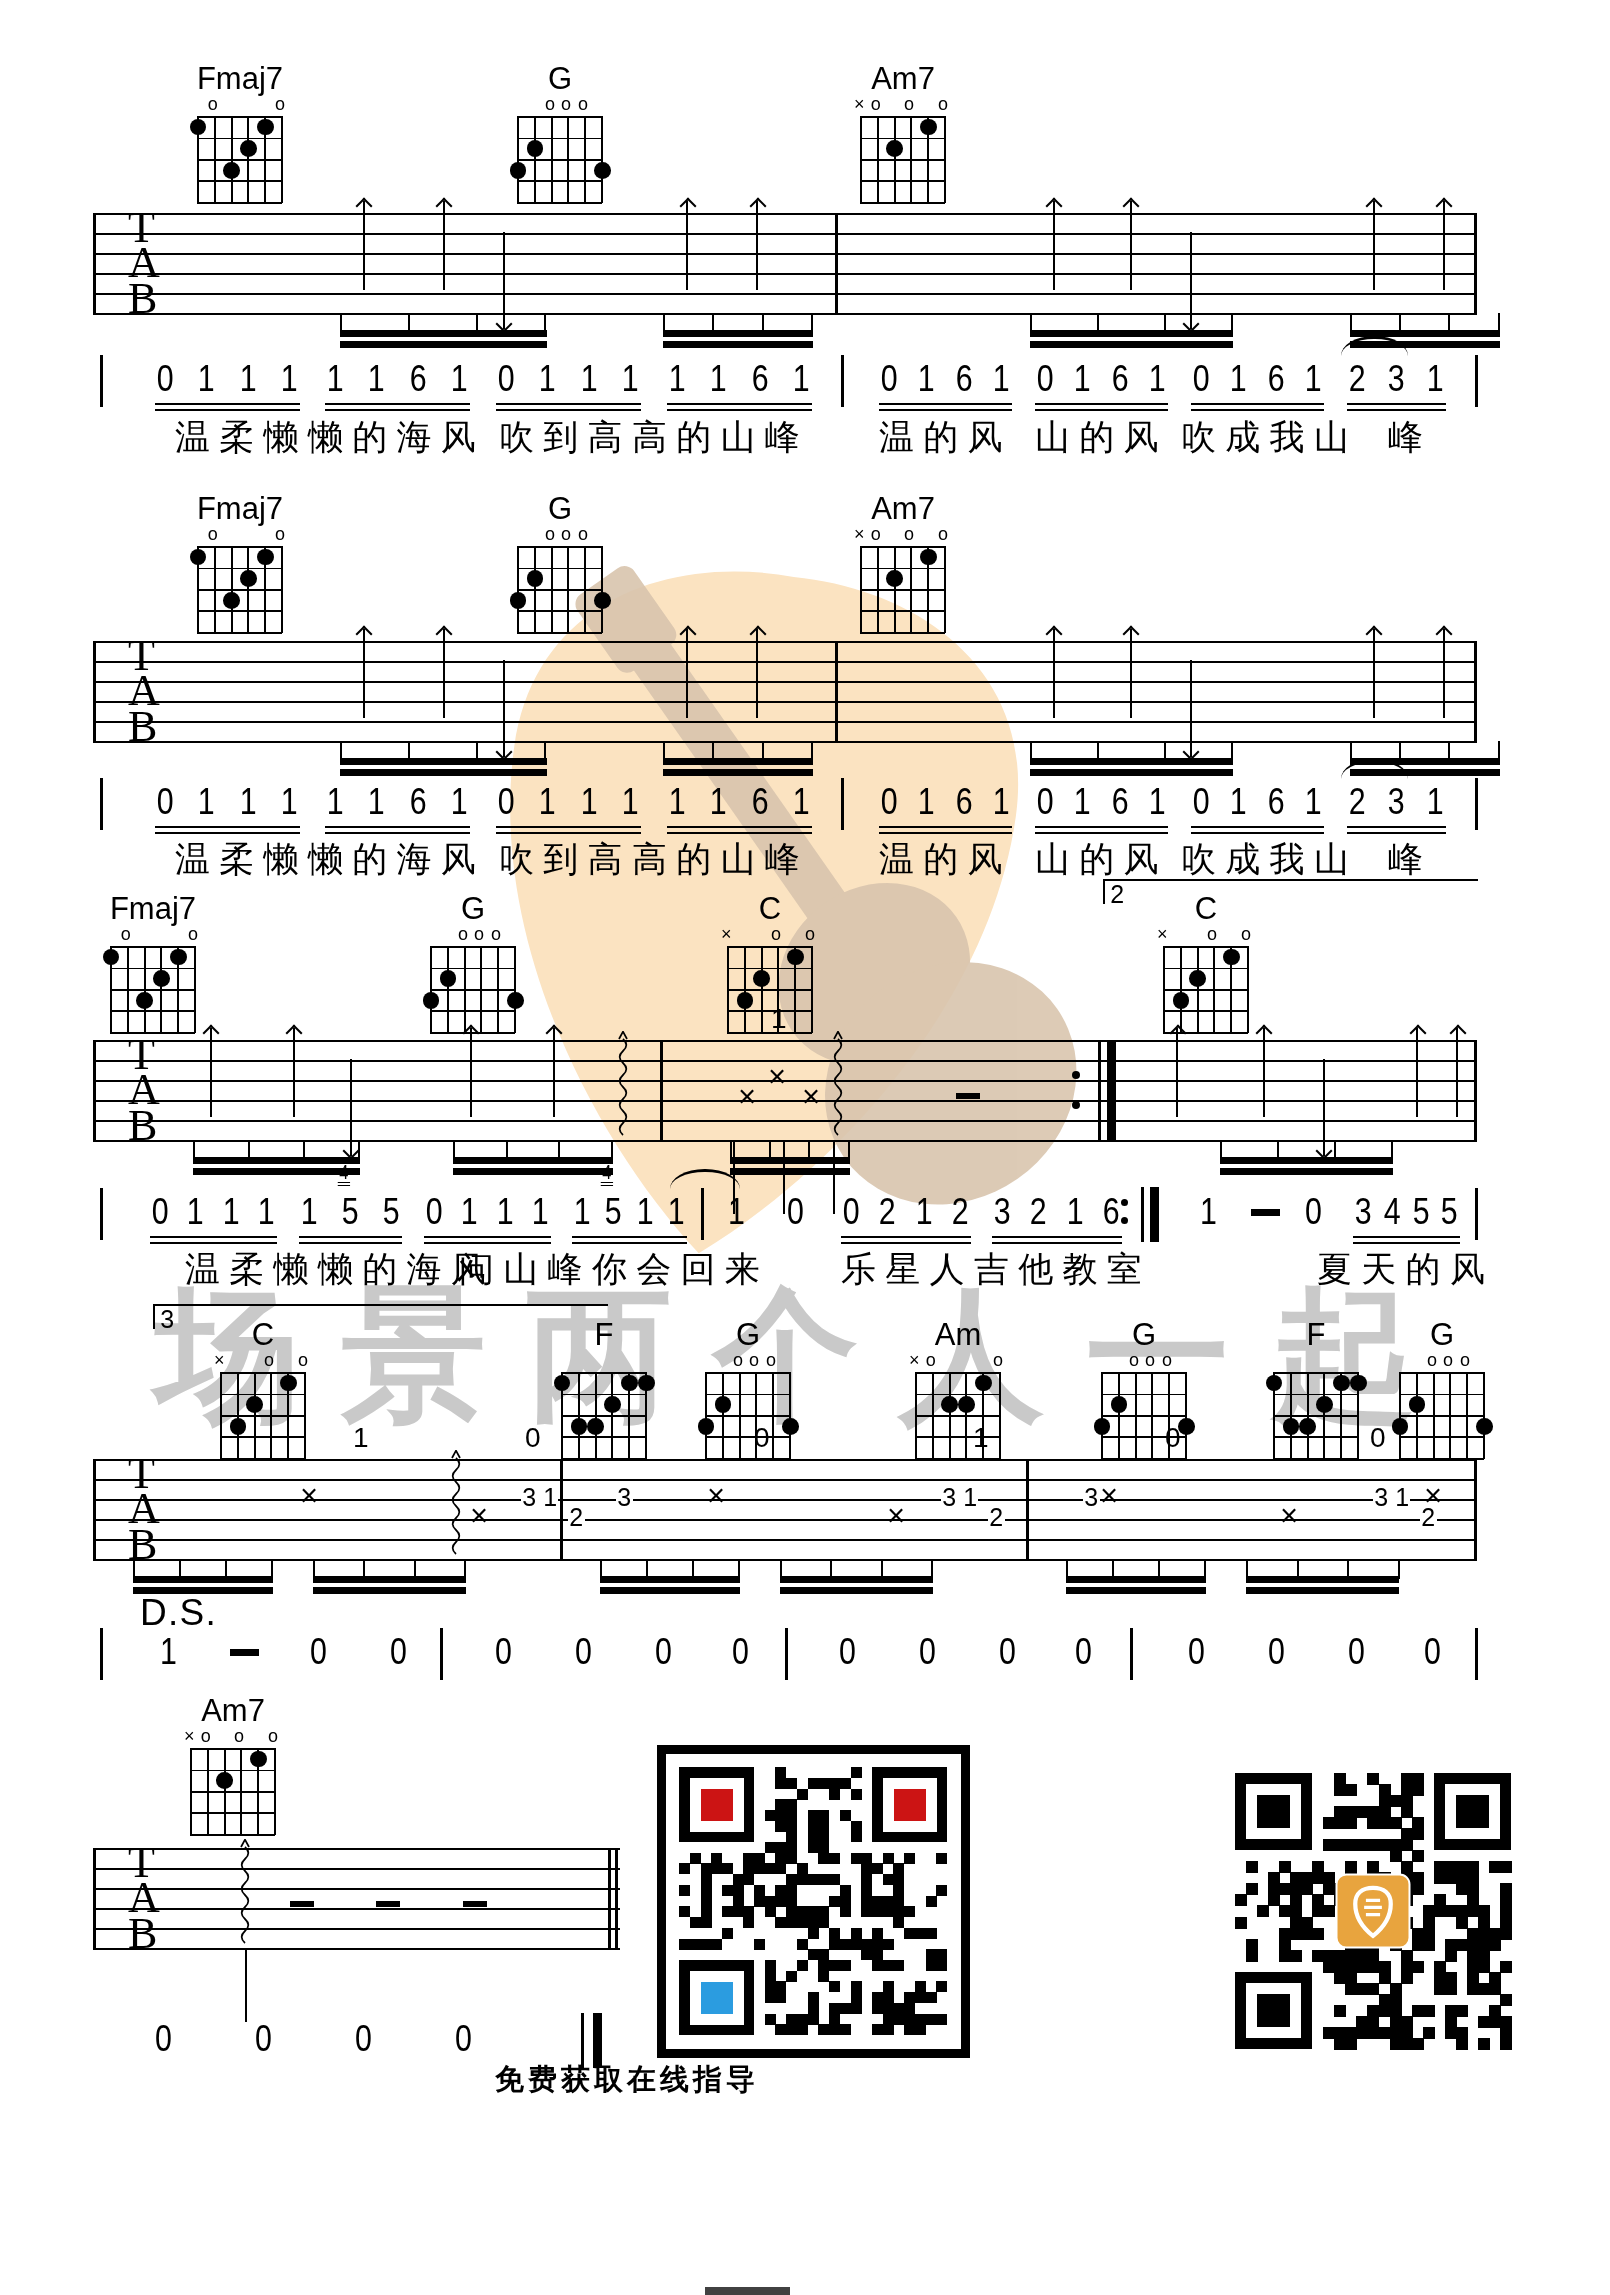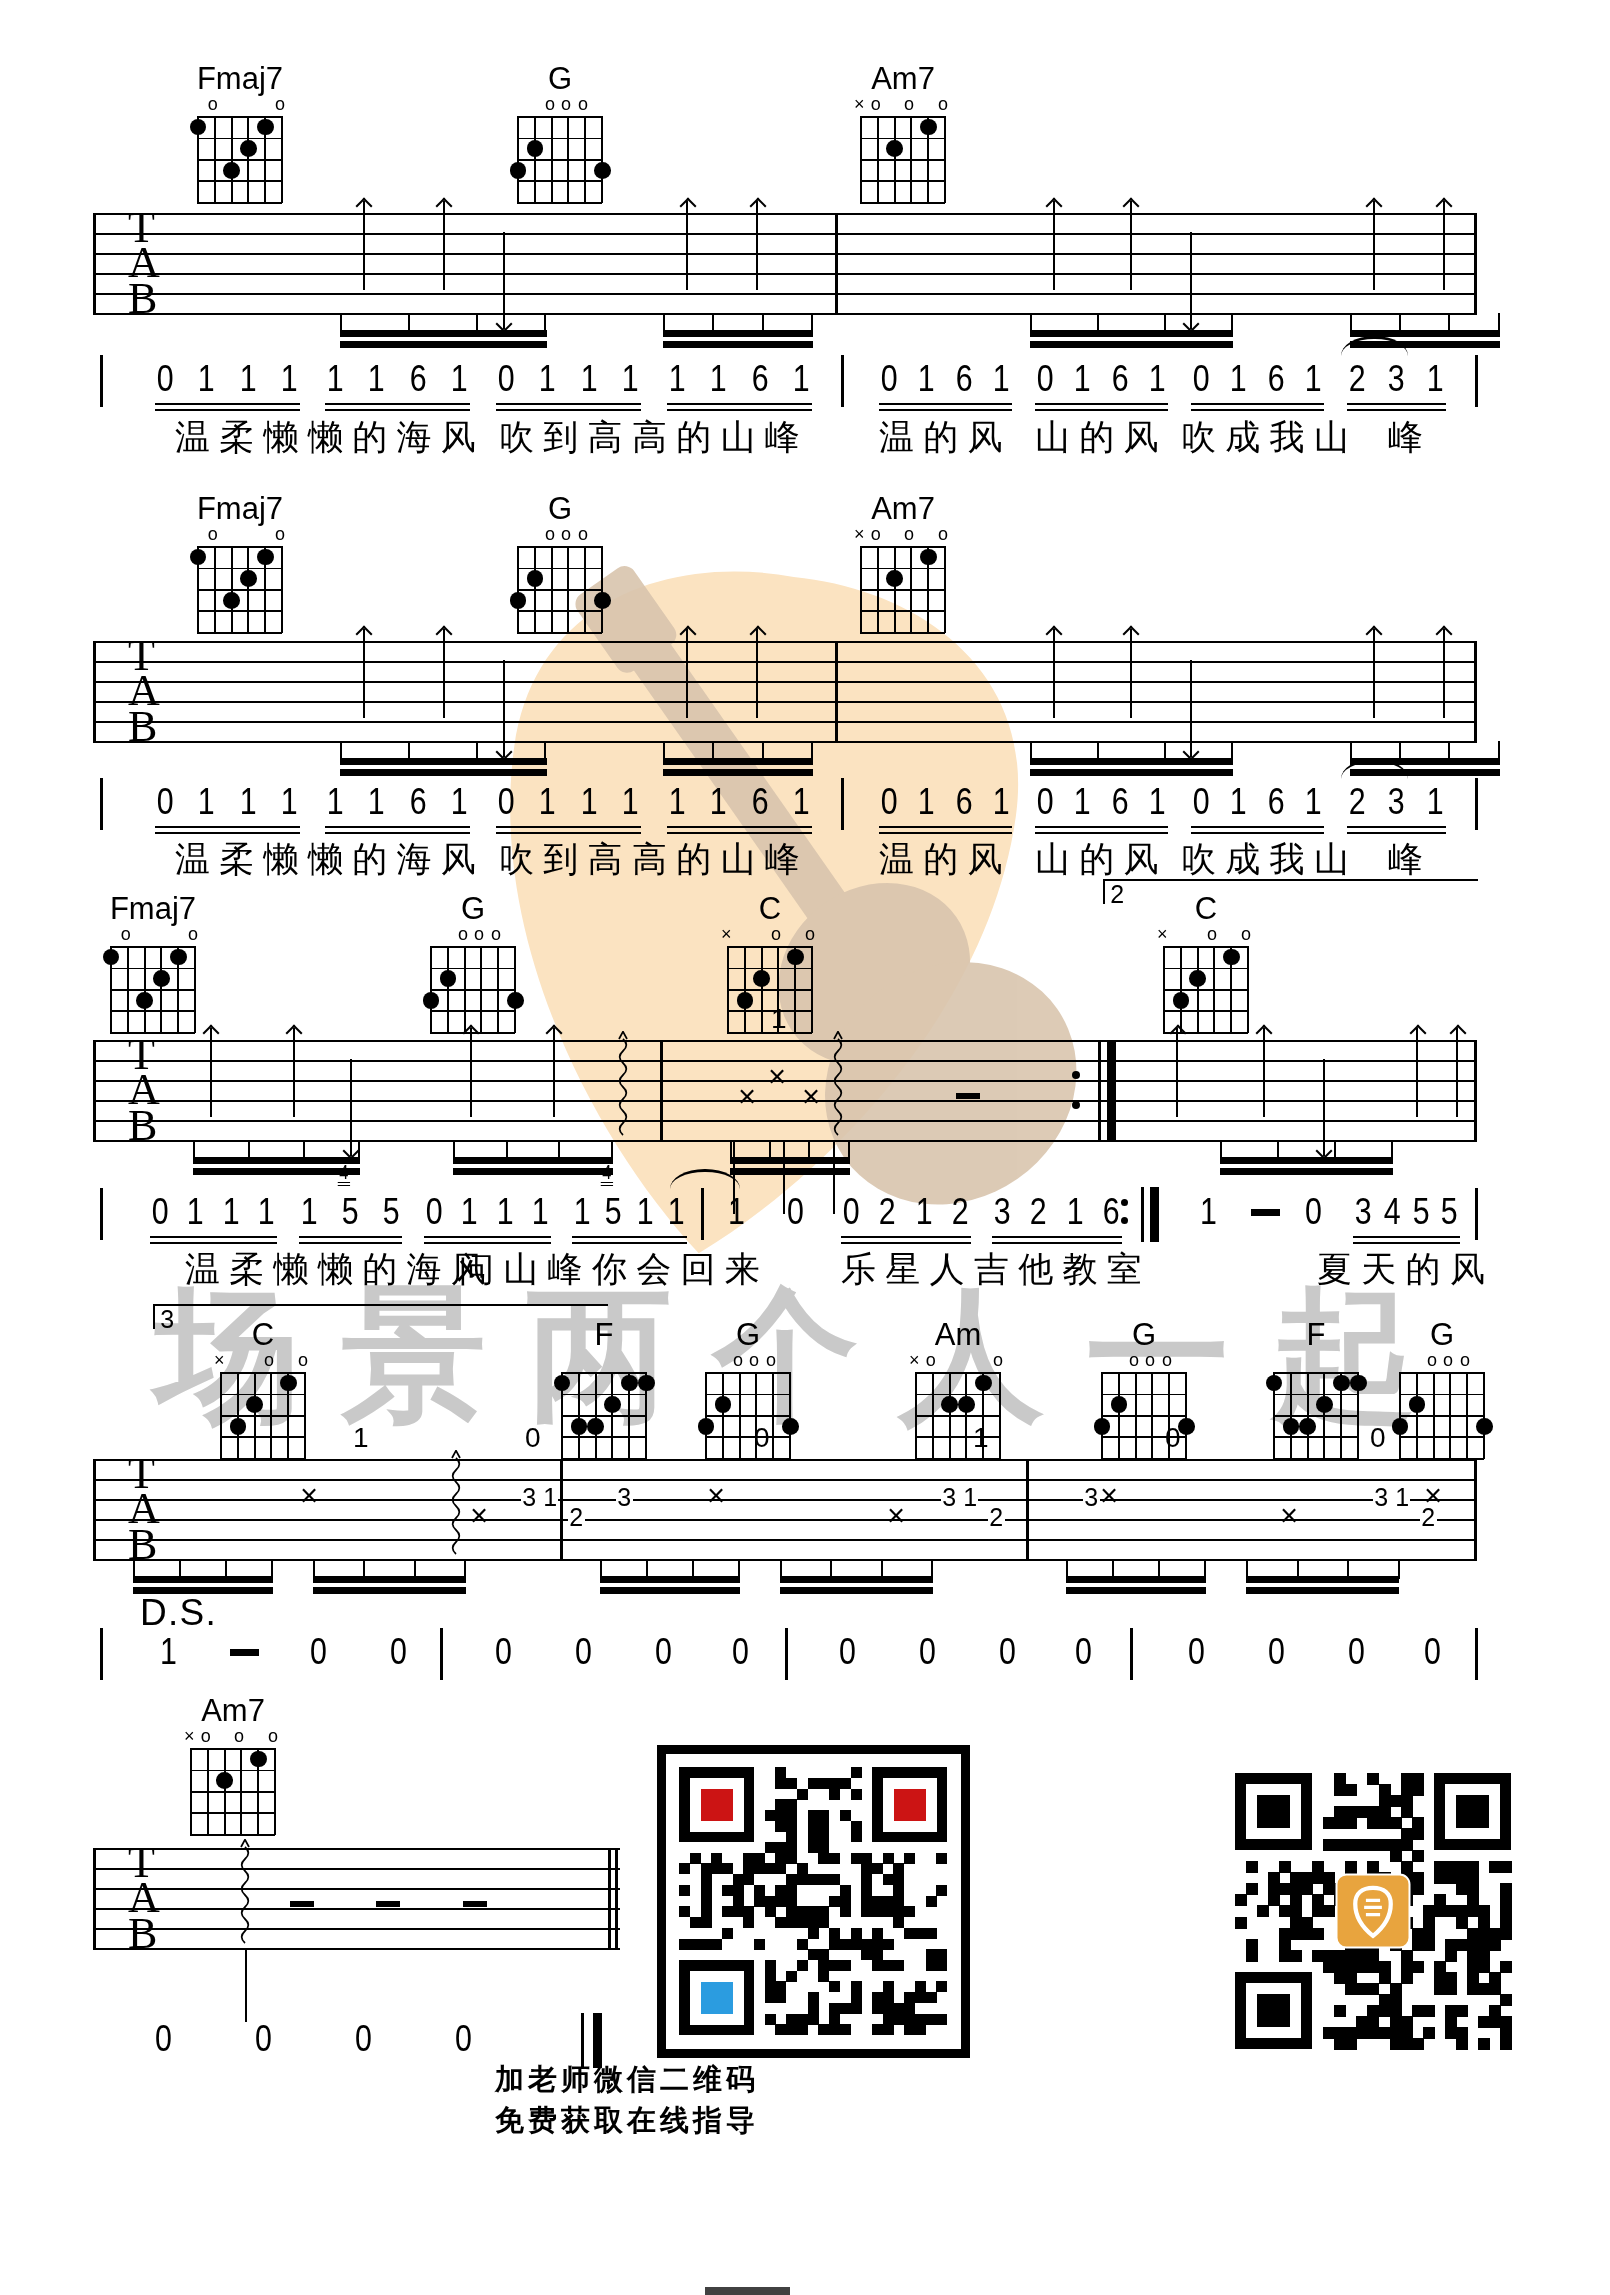--- a/index.html
+++ b/index.html
@@ -1478,20 +1478,19 @@
             <div style="position: absolute; left: 11px; top: 11px; width: 33px; height: 33px; background: rgb(0, 0, 0);"></div>
           </div>
         </div>
         <div style="position: absolute; left: 50%; top: 50%; width: 71px; height: 71px; background: rgb(232, 164, 62); border-radius: 10.7px; border: 2.7px solid rgb(255, 255, 255); transform: translate(-50%, -50%);"><svg width="100%" height="100%" viewBox="0 0 40 40">
             <path d="M20,7 C26,7 30,10 30,16 C30,24 25,30 20,34 C15,30 10,24 10,16 C10,10 14,7 20,7 Z" fill="none" stroke="#fff" stroke-width="2.4"></path>
             <path d="M16,14 h8 M15,18 h10 M16,22 h8" stroke="#fff" stroke-width="1.8"></path>
           </svg></div>
       </div>
     </div>
   <div class="cap" style="left:387px;top:2059px;width:480px;">
-    <div>加老师微信二维码</div>
     <div>免费获取在线指导</div>
   </div>
   <div class="cap" style="left:810px;top:2059px;width:730px;">
   </div>
   <div id="cutoff-artifact"></div>
 </div>
 
 
 </body></html>

